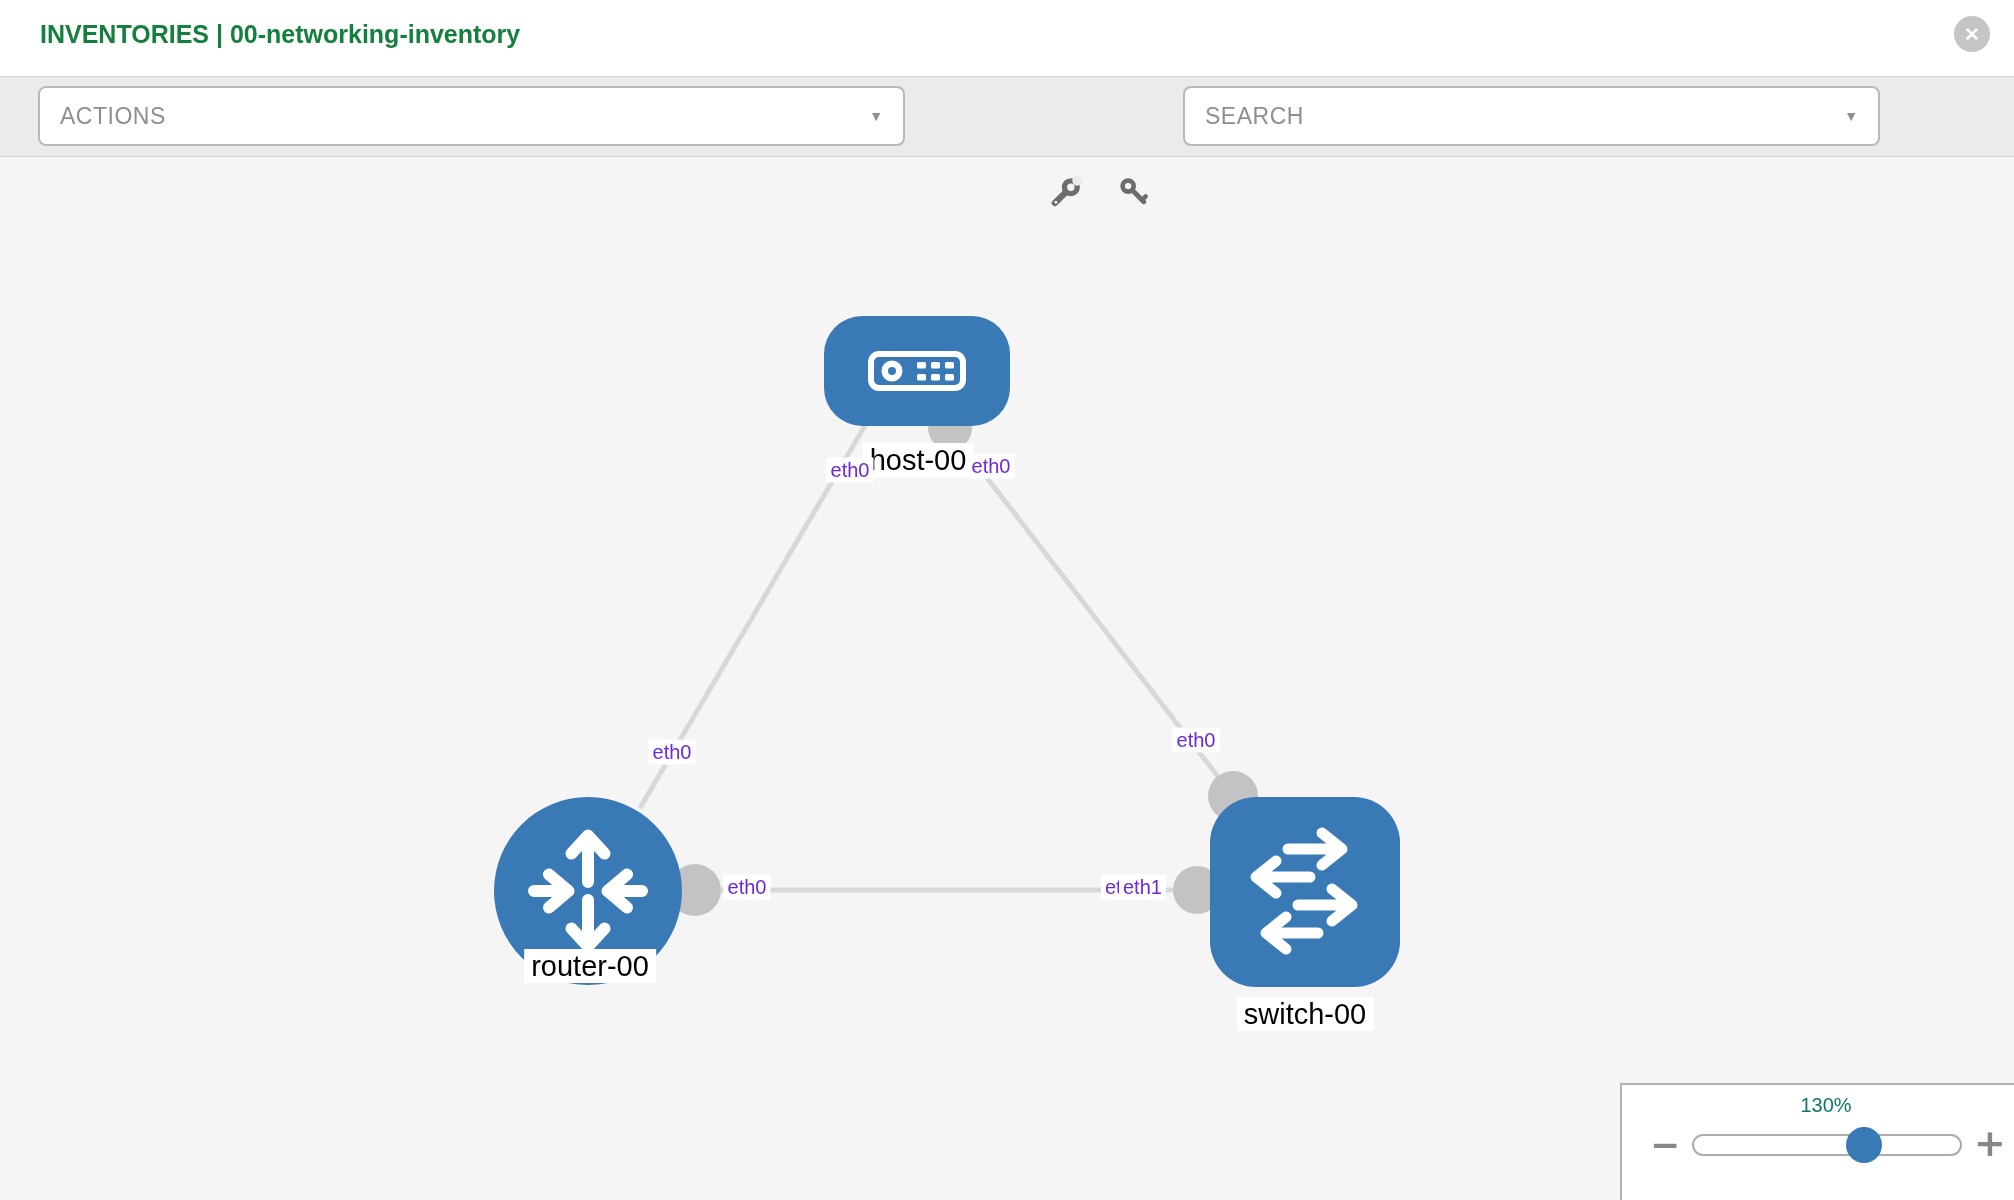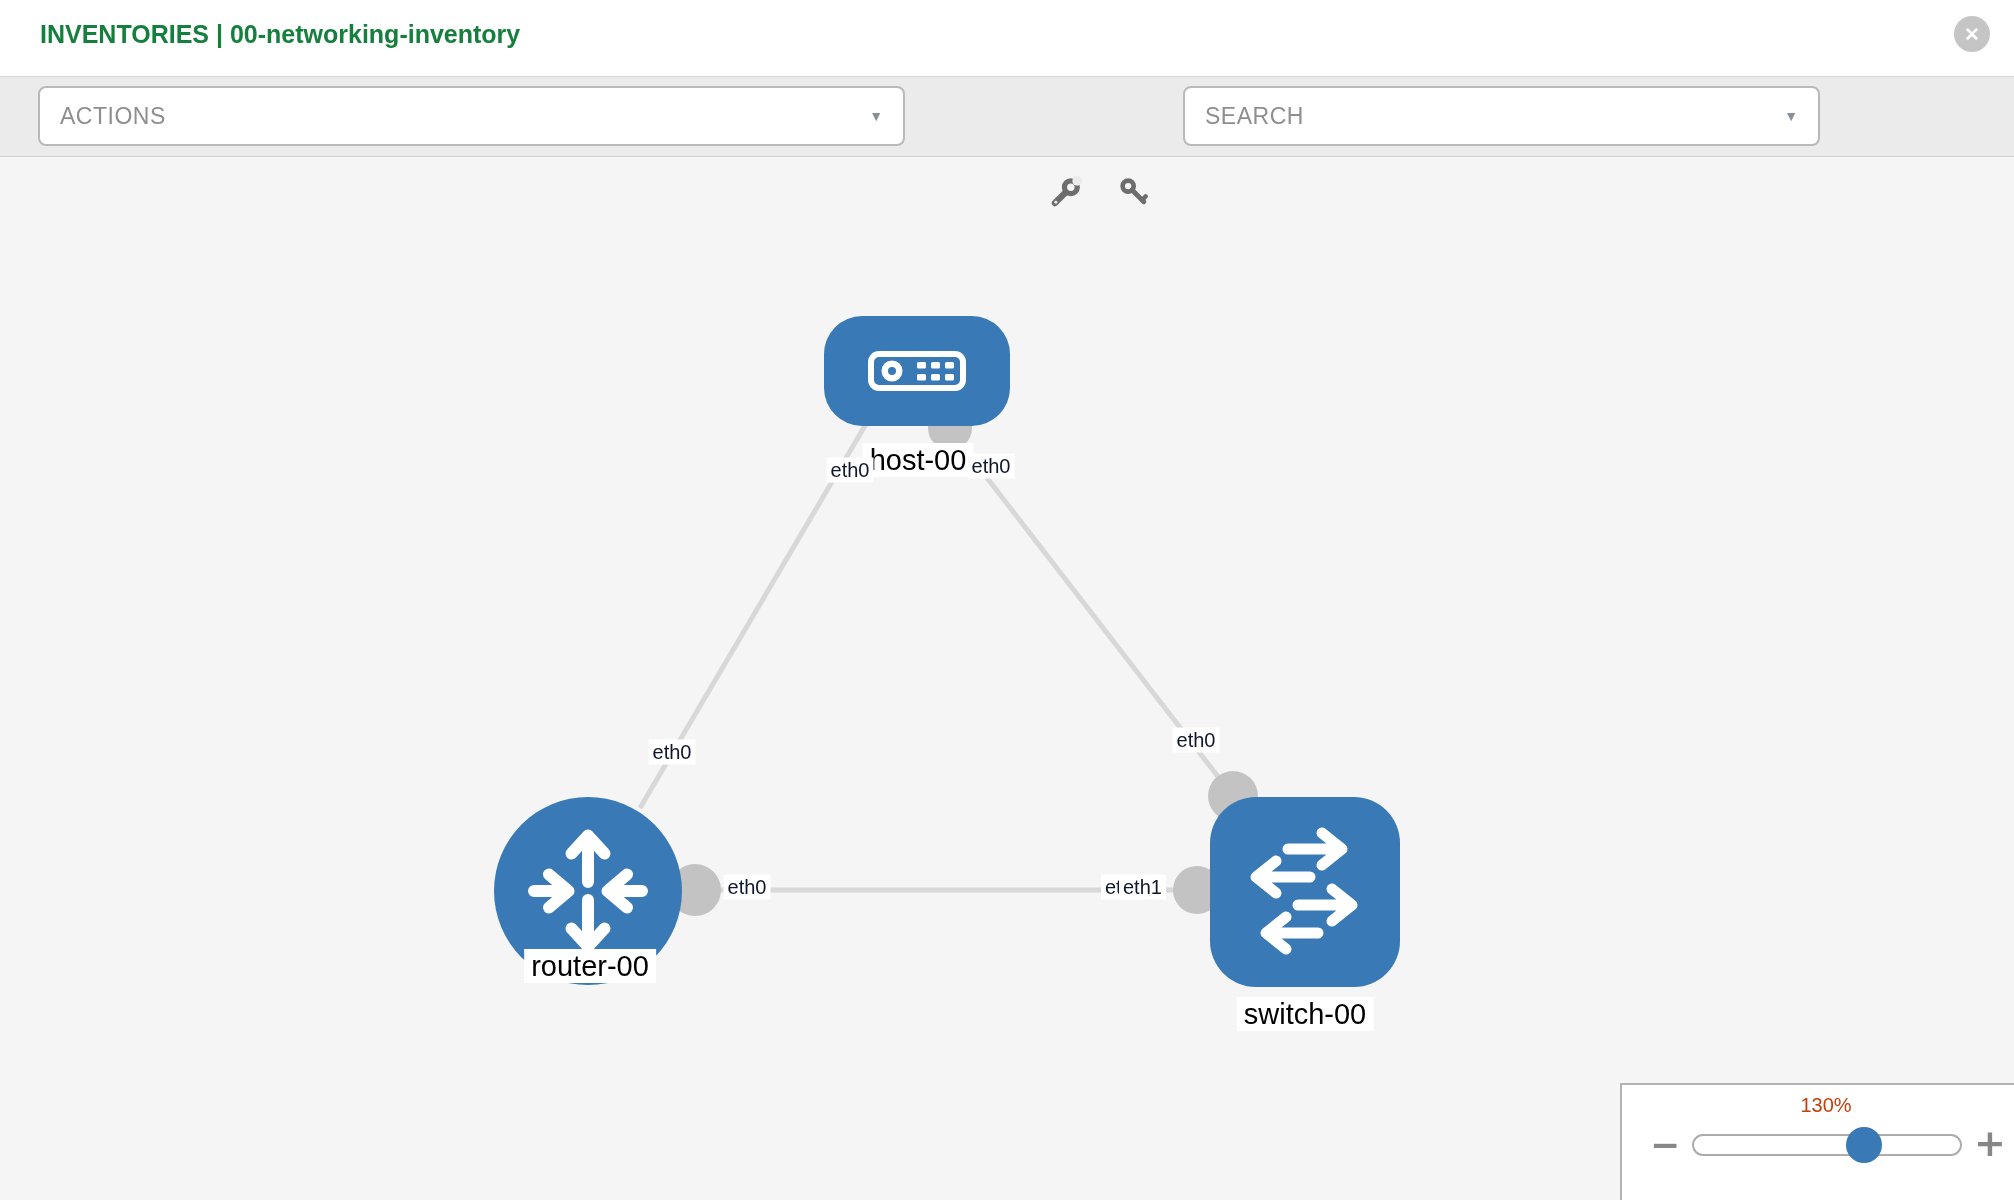--- a/index.html
+++ b/index.html
@@ -14,44 +14,44 @@
                display:flex; align-items:center; justify-content:center; cursor:pointer; }
 
   
   .toolbar { position:absolute; left:0; top:76px; width:2014px; height:81px; background:#ebebeb;
              border-top:1px solid #d8d8d8; border-bottom:1px solid #cfcfcf; z-index:6; }
   .dropdown { position:absolute; top:9px; height:60px; background:#ffffff; border:2px solid #b9b9b9;
               border-radius:8px; display:flex; align-items:center; padding:0 20px; cursor:pointer; }
   .dropdown .ph { font-size:23px; color:#8e8e8e; letter-spacing:0.5px; flex:1; }
   .dropdown .caret { font-size:14px; color:#8a9097; margin-left:12px; }
   .dd-actions { left:38px; width:867px; }
-  .dd-search  { left:1183px; width:637px; }
+  .dd-search  { left:1183px; width:697px; }
   .tool-icon { position:absolute; top:99px; width:34px; height:34px; cursor:pointer; z-index:7; }
   .ti-wrench { left:1048px; }
   .ti-key    { left:1117px; }
 
   
   .canvas { position:absolute; left:0; top:157px; width:2014px; height:1043px; background:#f5f5f5; }
   .topo-svg { position:absolute; left:0; top:0; z-index:1; }
 
   .node { position:absolute; background:#3879b6; z-index:2; display:flex; align-items:center; justify-content:center; cursor:pointer; }
   .node-host   { left:824px; top:316px; width:186px; height:110px; border-radius:38px; }
   .node-router { left:494px; top:797px; width:188px; height:188px; border-radius:50%; }
   .node-switch { left:1210px; top:797px; width:190px; height:190px; border-radius:46px; }
 
   .node-label { position:absolute; z-index:3; background:#ffffff; color:#000000; font-size:29px;
                 line-height:34px; padding:0 7px; white-space:nowrap; transform:translate(-50%,-50%); }
-  .if-label { position:absolute; z-index:3; background:#ffffff; color:#0f172a; font-size:20px;
+  .if-label { position:absolute; z-index:3; background:#ffffff; color:#6d28d9; font-size:20px;
               line-height:25px; padding:0 4px; white-space:nowrap; transform:translate(-50%,-50%); }
   .if-left { transform:translateY(-50%); }
 
   
   .zoom-panel { position:absolute; left:1620px; top:1083px; width:420px; height:140px; background:#ffffff;
                 border:2px solid #b3b3b3; z-index:5; }
-  .zoom-level { position:absolute; left:204px; top:9px; transform:translateX(-50%); font-size:20px; color:#c2410c; }
+  .zoom-level { position:absolute; left:204px; top:9px; transform:translateX(-50%); font-size:20px; color:#0f766e; }
   .zoom-btn { position:absolute; color:#878787; font-weight:bold; cursor:pointer; font-family:"DejaVu Sans", sans-serif; }
   .zoom-minus { left:28px; top:39px; font-size:36px; }
   .zoom-plus  { left:352px; top:36px; font-size:38px; }
   .zoom-track { position:absolute; left:70px; top:49px; width:270px; height:22px; border:2px solid #acacac;
                 border-radius:11px; background:#ffffff; cursor:pointer; }
   .zoom-thumb { position:absolute; left:224px; top:42px; width:36px; height:36px; border-radius:50%;
                 background:#3879b6; cursor:grab; }
 </style>
 </head>
 <body>

